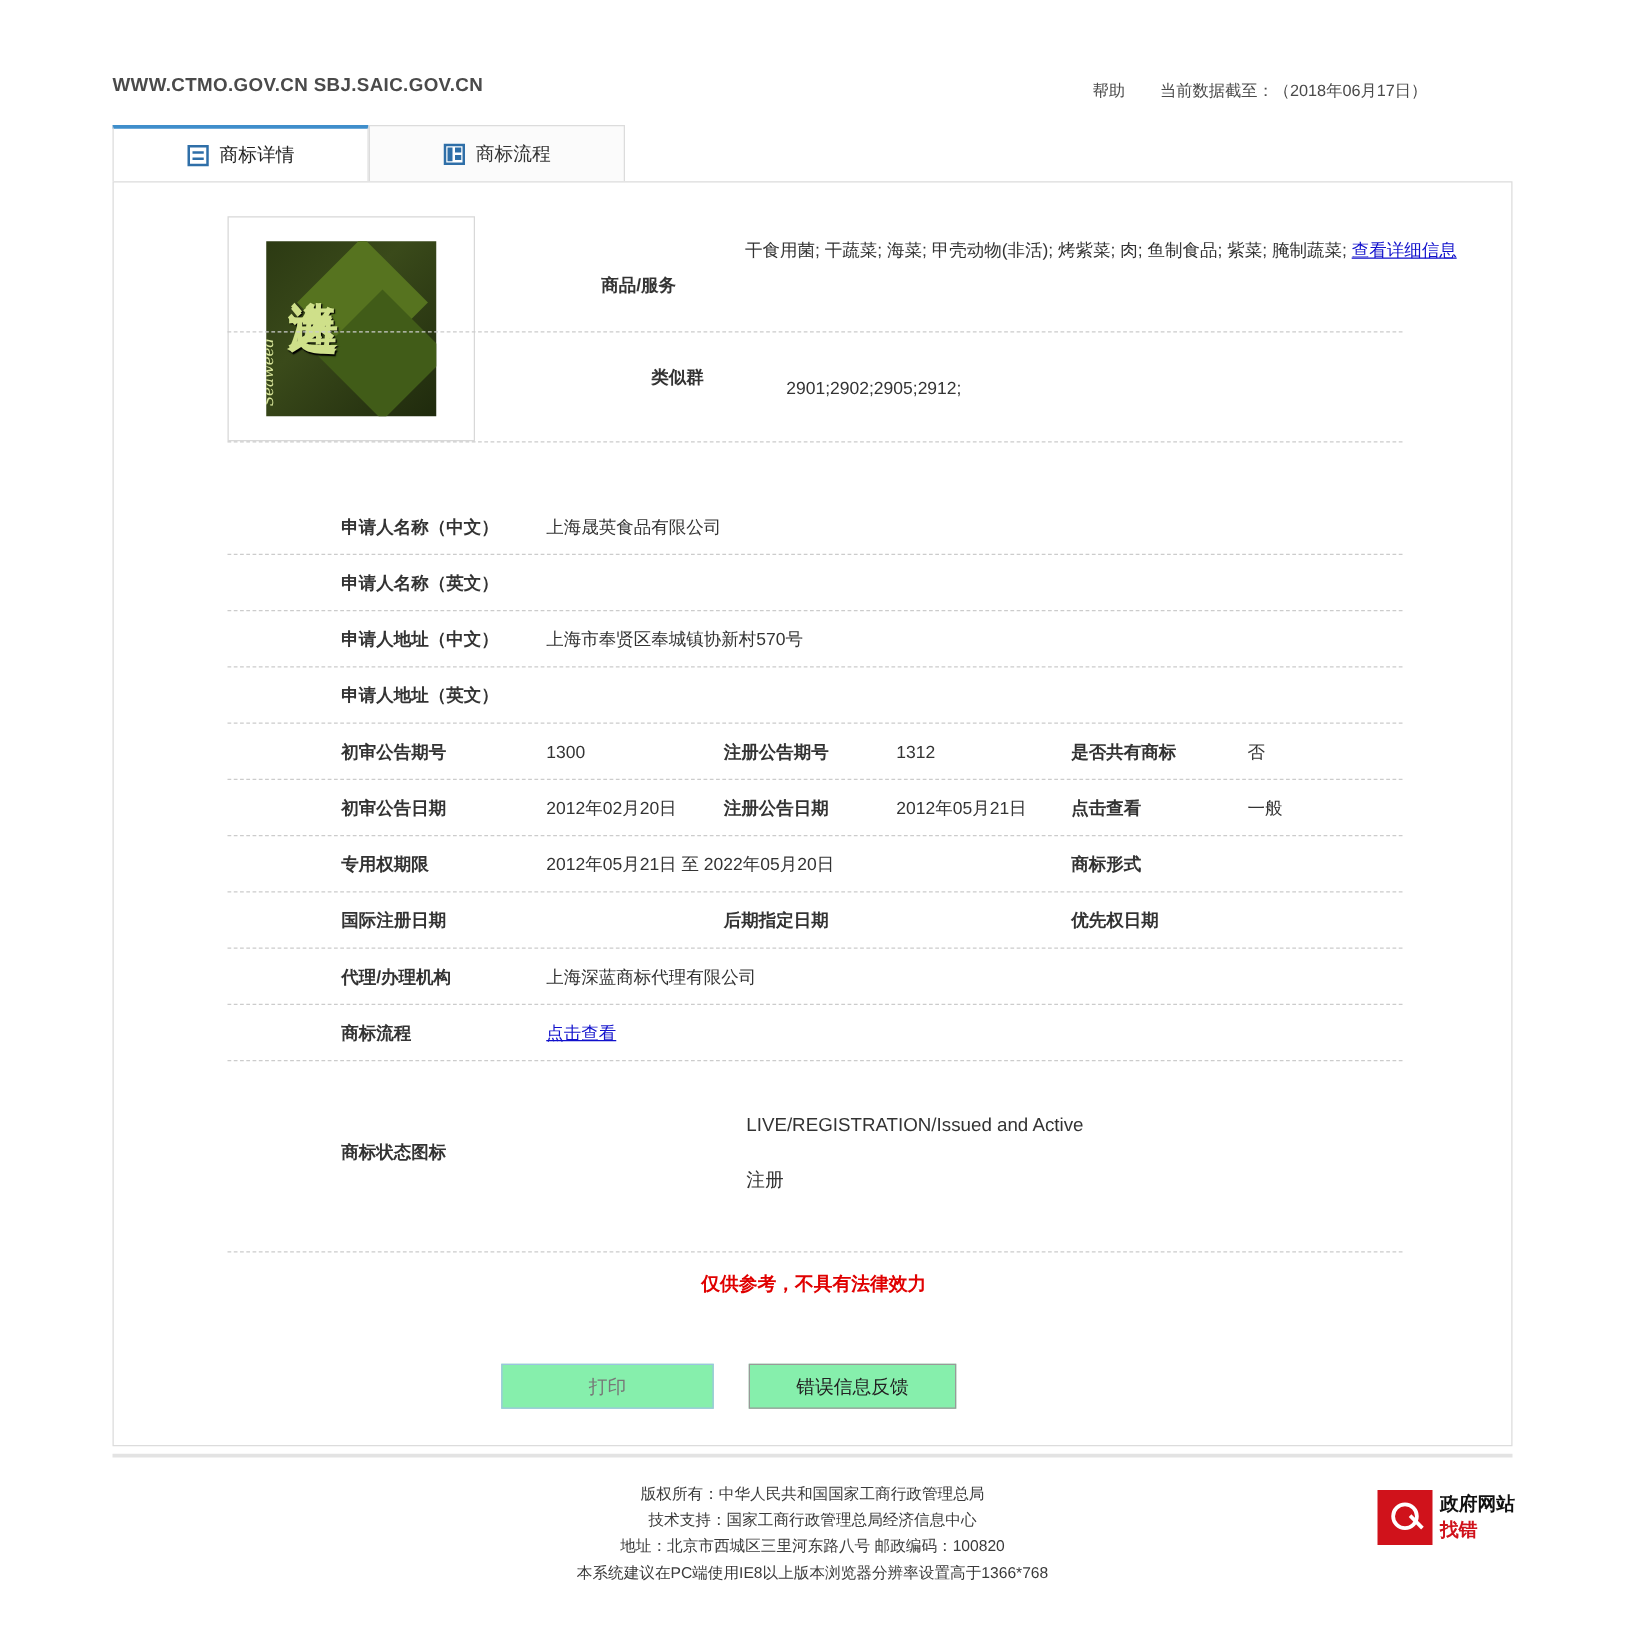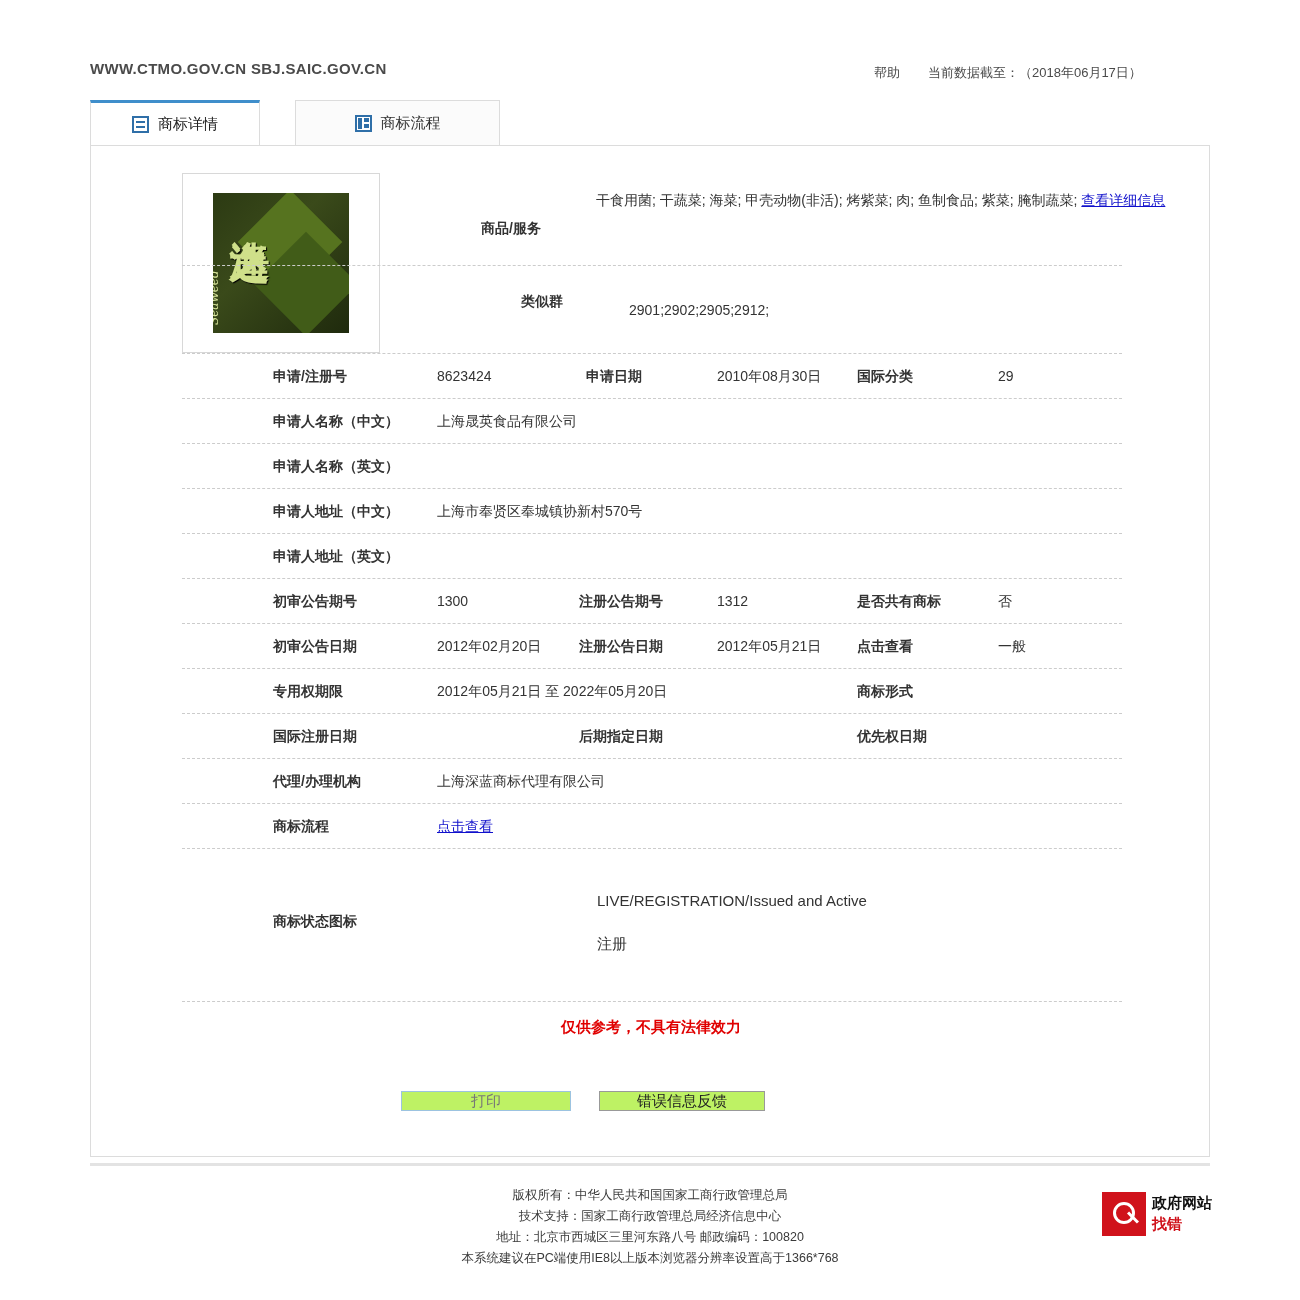--- a/index.html
+++ b/index.html
@@ -73,21 +73,21 @@
     background: #fbfbfb;
     border: 1px solid #dcdcdc;
     border-bottom: none;
     cursor: pointer;
   }
   .tab.active {
     background: #ffffff;
     border-top: 3px solid #3f8ecb;
     color: #222;
   }
-  .tab1 { left: 0; width: 170px; }
+  .tab1 { left: 0; width: 205px; }
   .tab2 { left: 205px; width: 205px; }
   .tab .tab-icon {
     width: 17px; height: 17px;
     margin-right: 9px;
     display: inline-block;
     position: relative;
     flex: none;
   }
   .icon-detail {
     background: #ffffff;
@@ -223,28 +223,28 @@
     position: absolute;
     left: 0;
     width: 1120px;
     text-align: center;
     font-size: 15px;
     font-weight: bold;
     color: #e00000;
   }
   .btn {
     position: absolute;
-    height: 20px;
+    height: 36px;
     box-sizing: border-box;
     font-size: 15px;
     display: flex;
     align-items: center;
     justify-content: center;
     cursor: pointer;
-    background: #bef264;
+    background: #86efac;
   }
   .btn-print {
     left: 310px;
     top: 945px;
     width: 170px;
     border: 1px solid #9cc3e0;
     color: #777;
   }
   .btn-feedback {
     left: 508px;
@@ -356,28 +356,20 @@
         <span>干食用菌; 干蔬菜; 海菜; 甲壳动物(非活); 烤紫菜; 肉; 鱼制食品; 紫菜; 腌制蔬菜;</span>
         <a class="link">查看详细信息</a>
       </div>
     </div>
 
     <div class="row" style="top:120px; height:88px;">
       <div class="lbl" style="left:299px; top:27px;margin-left:40px;">类似群</div>
       <div class="val" style="left:447px; top:36px;">2901;2902;2905;2912;</div>
     </div>
 
-    <div class="row" style="top:208px; height:45px;">
-      <div class="lbl" style="left:91px; top:14px;">申请/注册号</div>
-      <div class="val" style="left:255px; top:14px;">8623424</div>
-      <div class="lbl" style="left:404px; top:14px;">申请日期</div>
-      <div class="val" style="left:535px; top:14px;">2010年08月30日</div>
-      <div class="lbl" style="left:675px; top:14px;">国际分类</div>
-      <div class="val" style="left:816px; top:14px;">29</div>
-    </div>
 
     <div class="row" style="top:253px; height:45px;">
       <div class="lbl" style="left:91px; top:14px;">申请人名称（中文）</div>
       <div class="val" style="left:255px; top:14px;">上海晟英食品有限公司</div>
     </div>
 
     <div class="row" style="top:298px; height:45px;">
       <div class="lbl" style="left:91px; top:14px;">申请人名称（英文）</div>
       <div class="val" style="left:255px; top:14px;"></div>
     </div>

